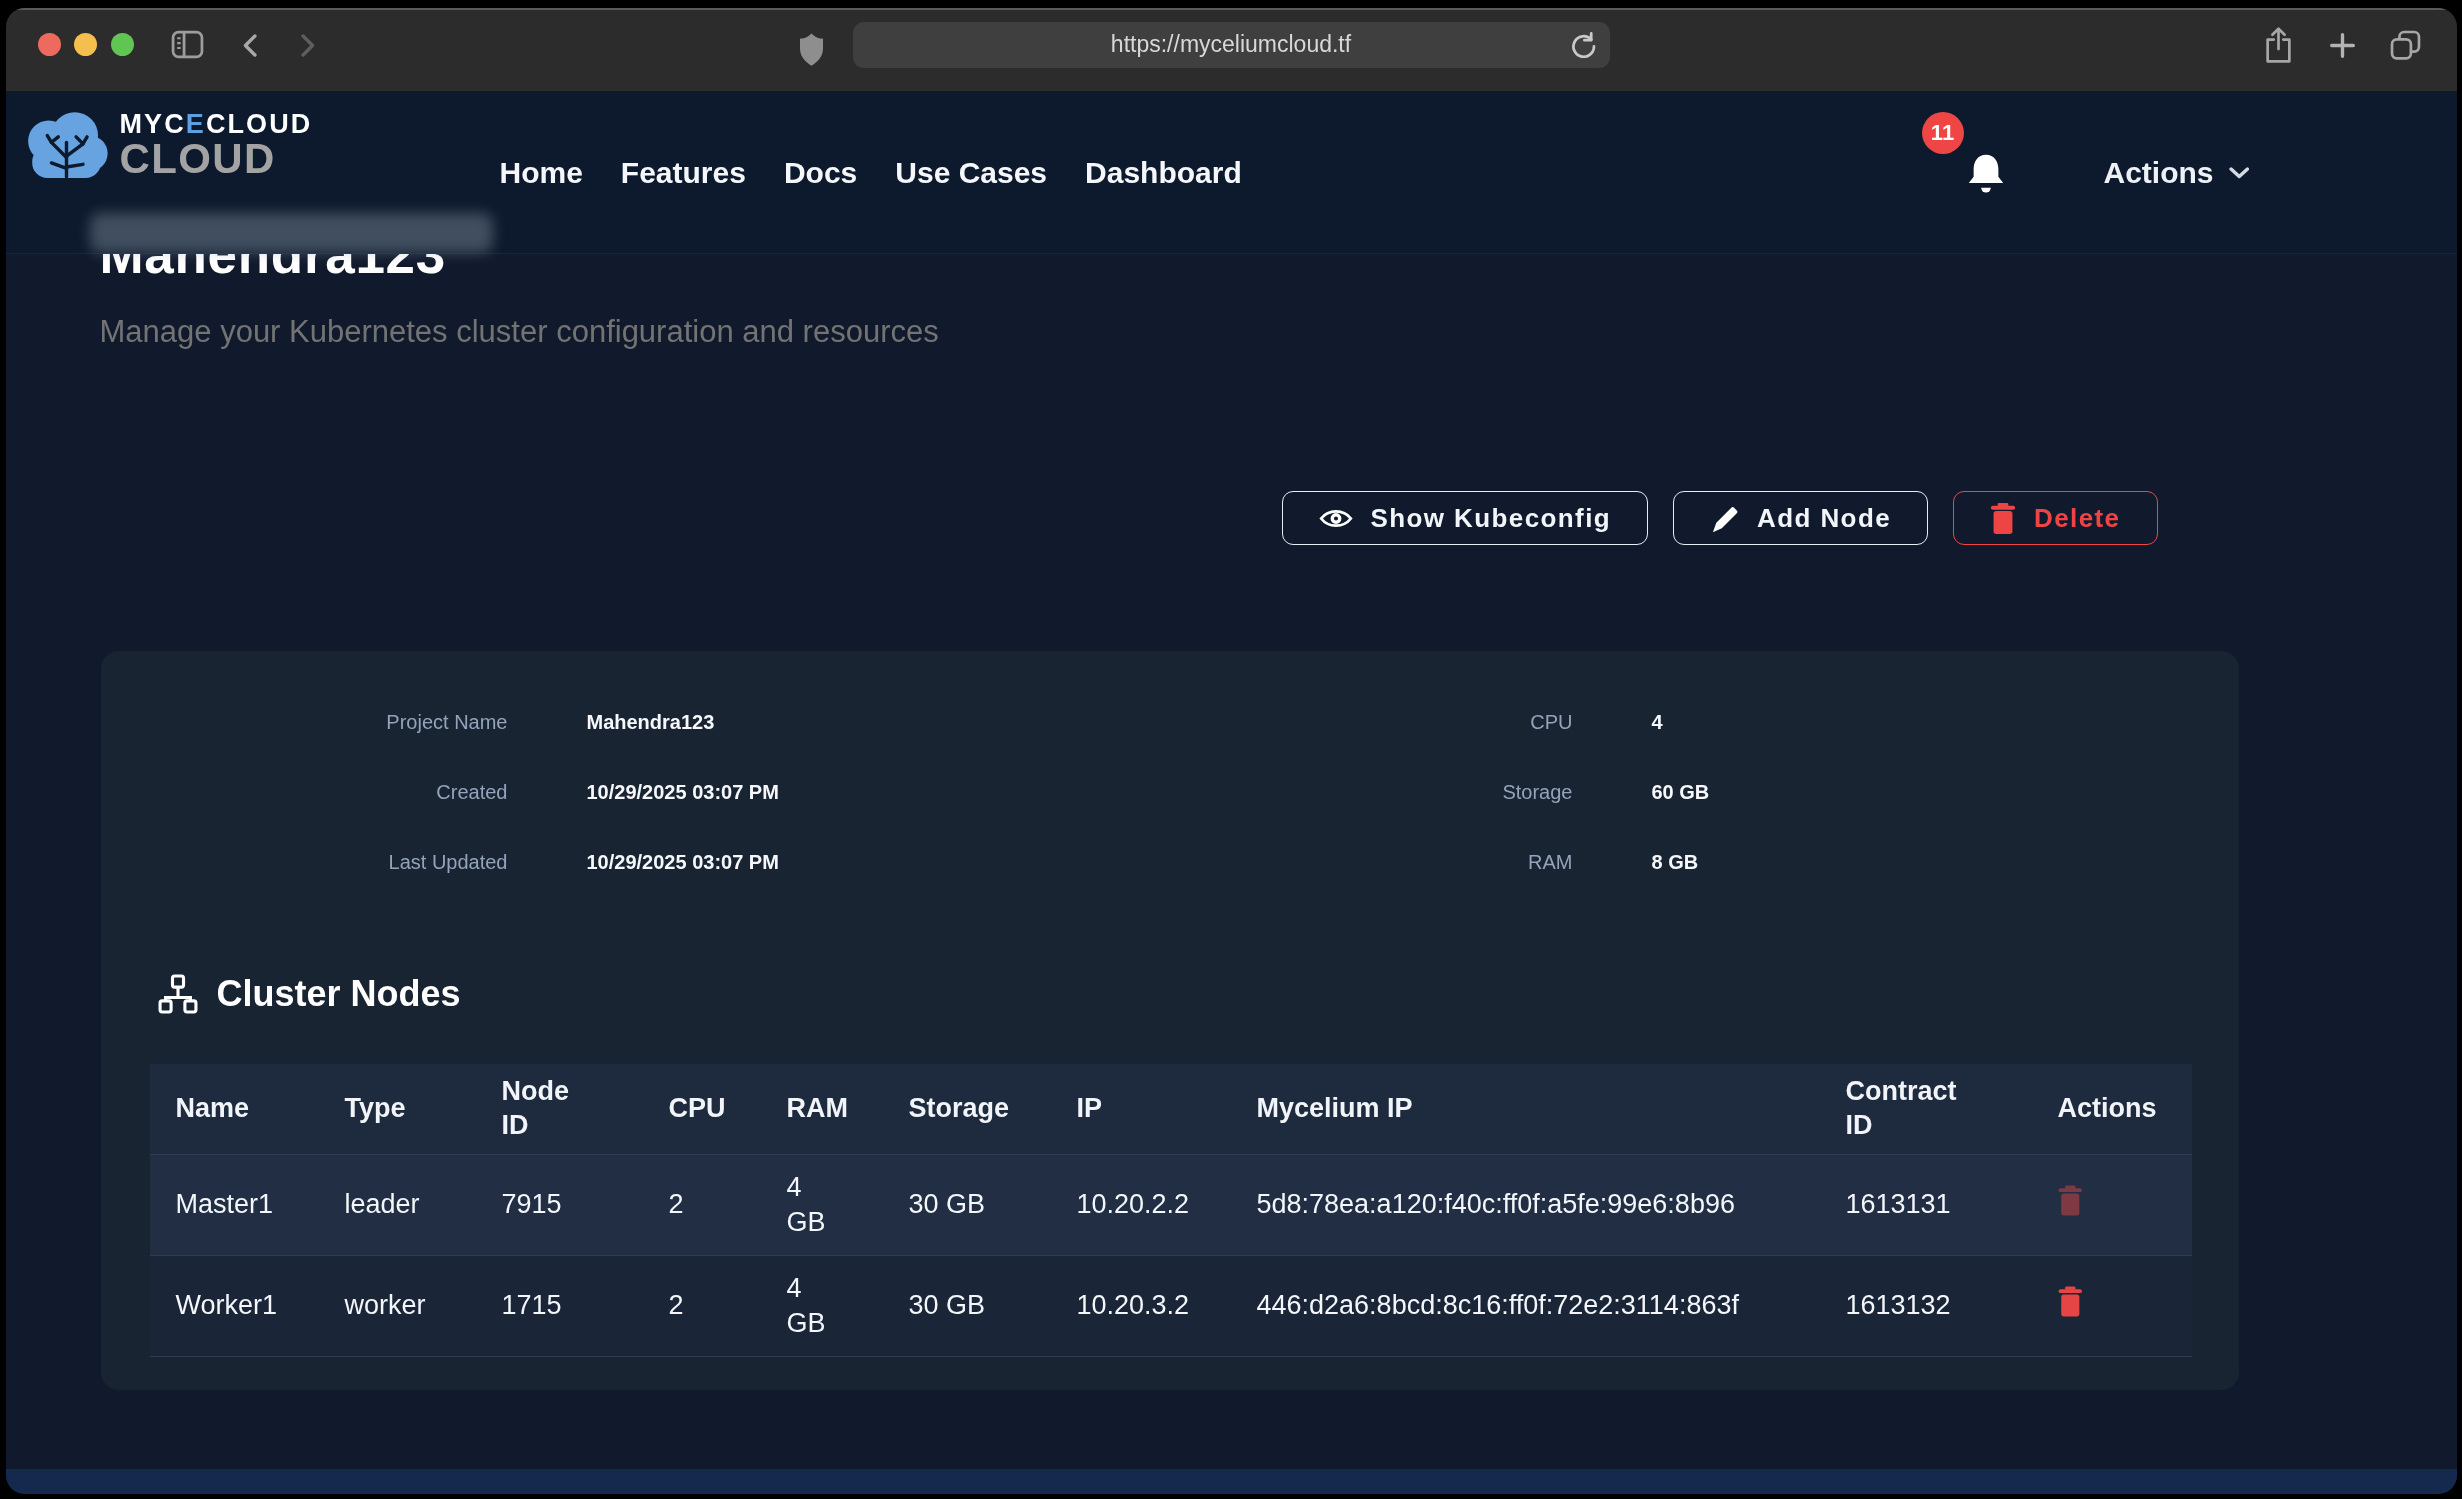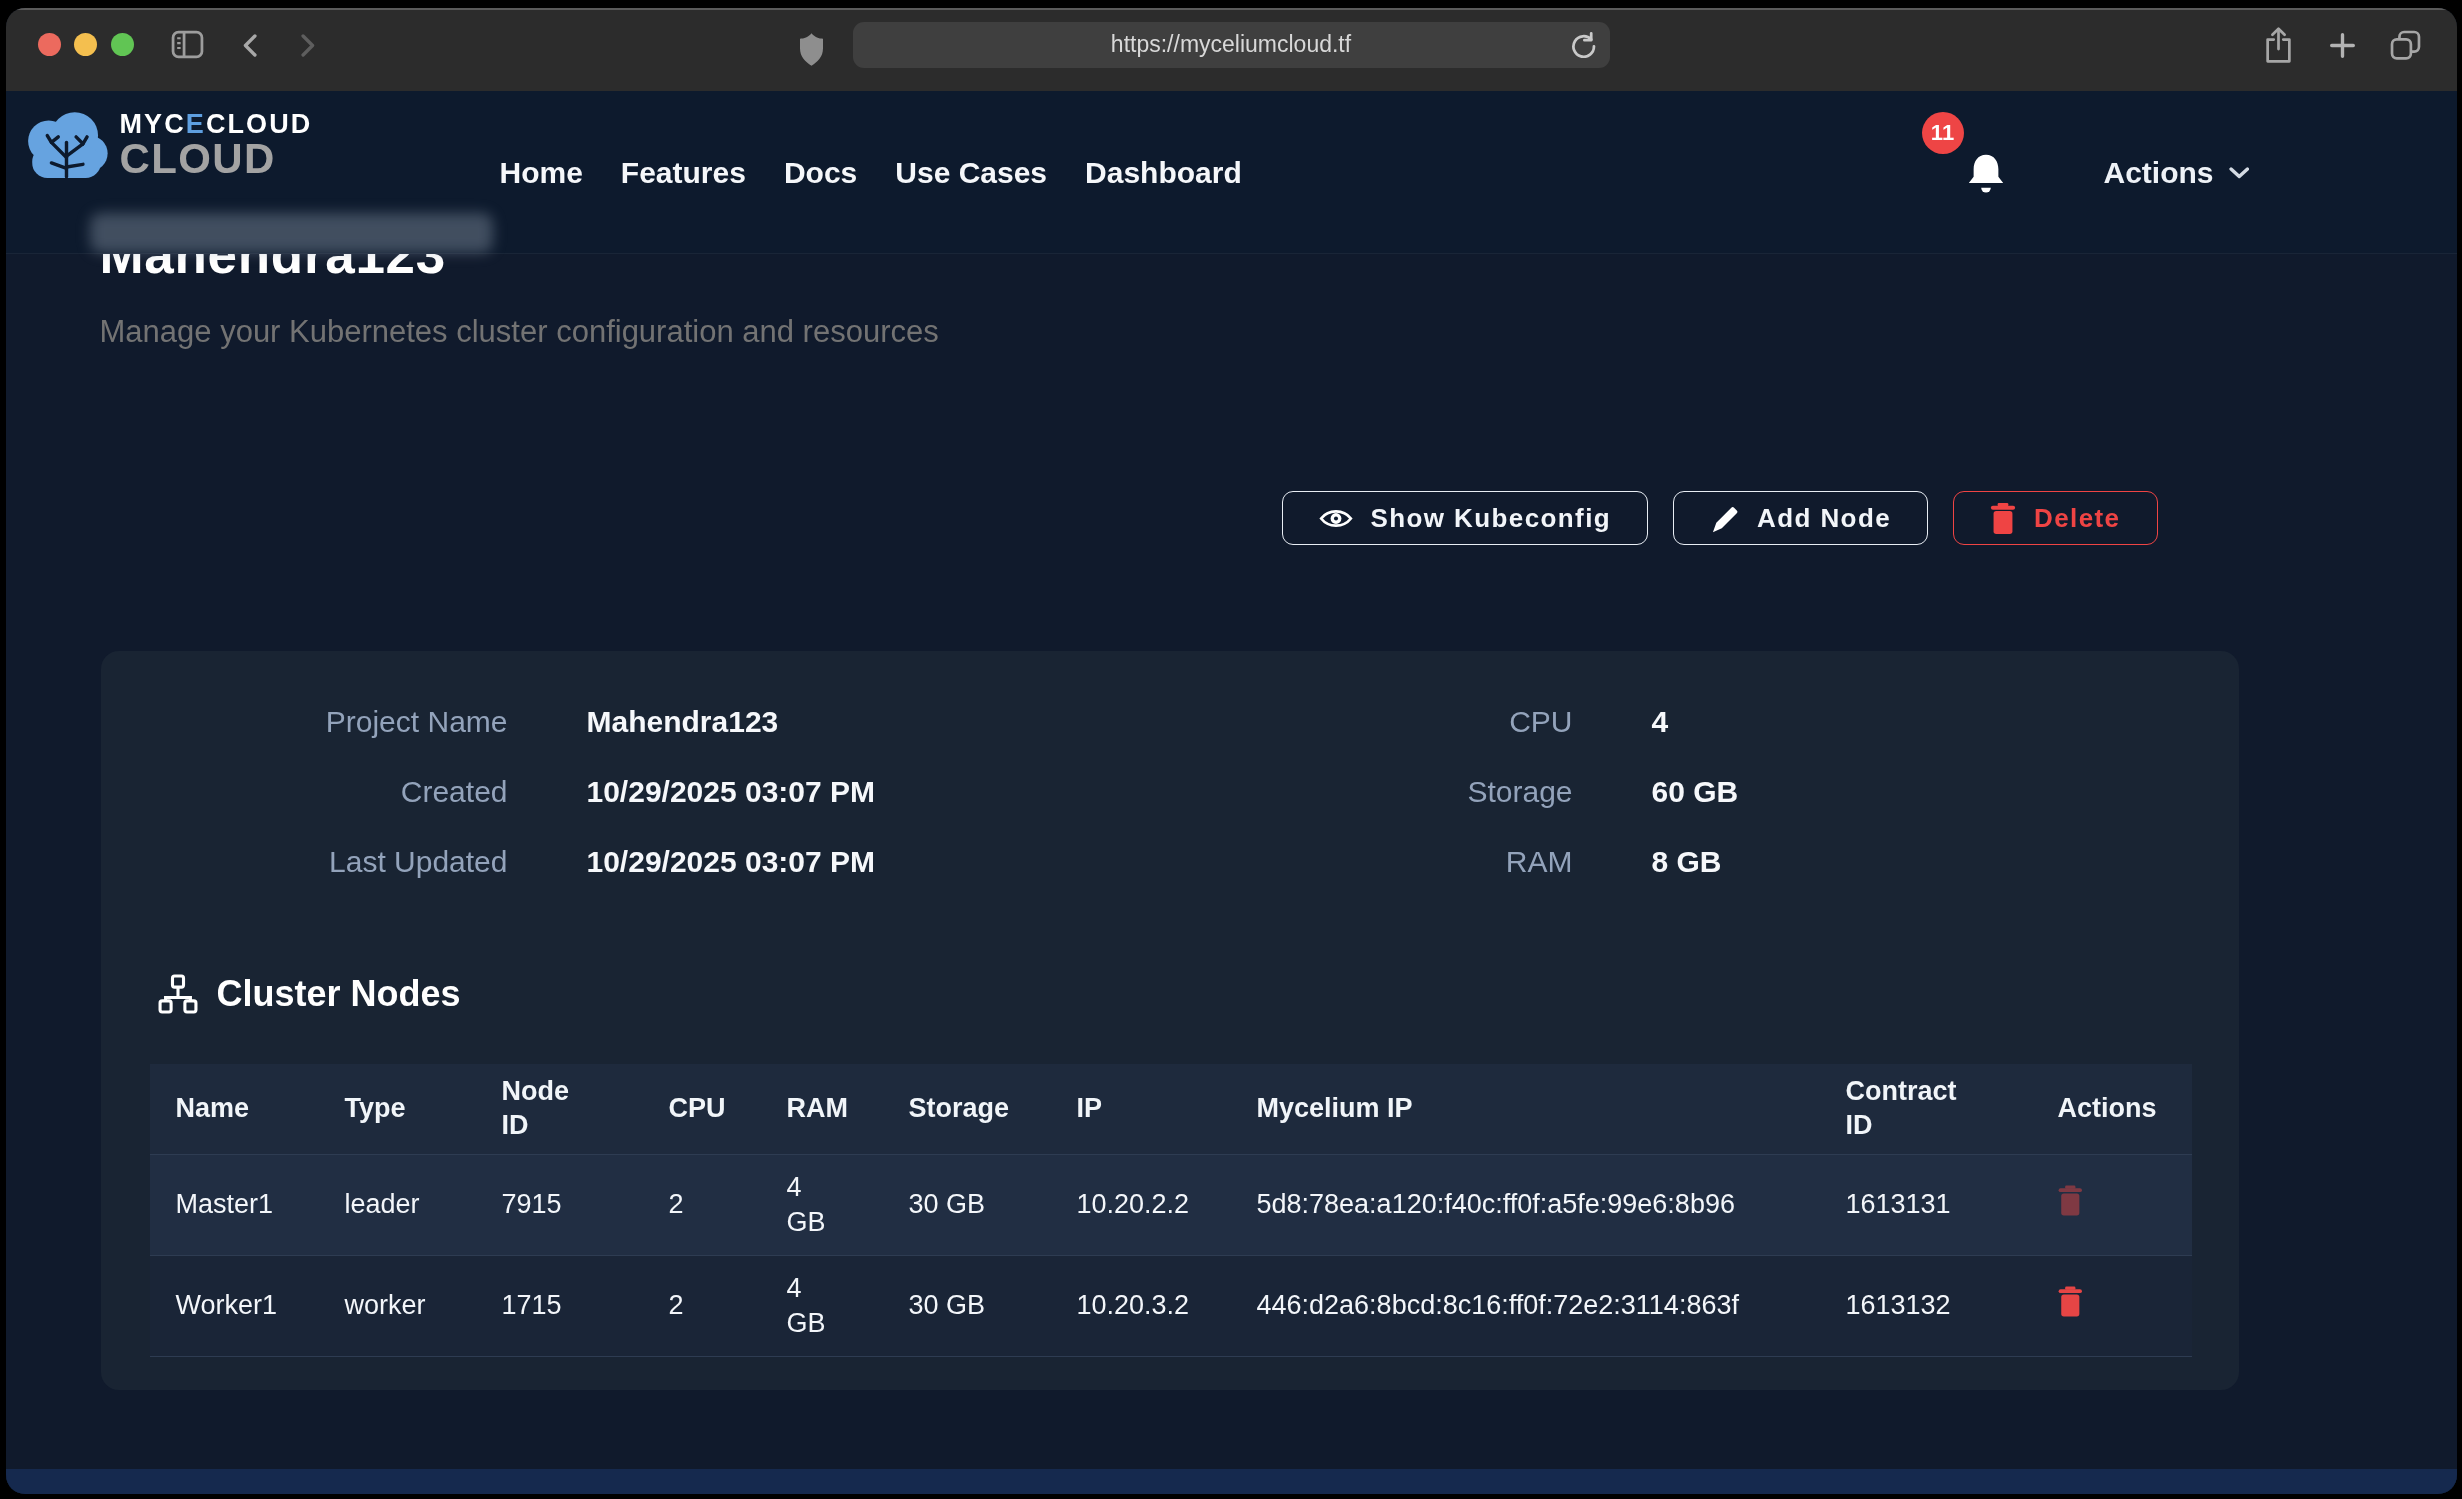--- a/index.html
+++ b/index.html
@@ -38,21 +38,21 @@
 
   .page-title{position:absolute;left:94px;top:137px;margin:0;font-size:53px;font-weight:700;color:#fff;letter-spacing:0.7px;z-index:1;line-height:1;}
   .subtitle{position:absolute;left:94px;top:223px;margin:0;font-size:31px;color:#737373;z-index:1;}
 
   .actions{position:absolute;top:400px;right:299px;display:flex;gap:25px;z-index:2;}
   .btn{height:54px;border:1.4px solid #e8edf4;border-radius:11px;background:transparent;color:#f2f5f9;font-size:26px;font-weight:700;letter-spacing:1.4px;display:flex;align-items:center;gap:18px;padding:0 36px;cursor:pointer;}
   .btn.danger{border-color:#ef4444;color:#ef4444;}
 
   .panel{position:absolute;left:95px;top:560px;width:2138px;height:739px;background:#192433;border-radius:18px;z-index:2;}
   .details{position:absolute;left:0;top:36px;width:100%;display:grid;grid-template-columns:407px 663px 244px 1fr;column-gap:79px;}
-  .dcell{height:70px;display:flex;align-items:center;font-size:30px;}
+  .dcell{height:70px;display:flex;align-items:center;font-size:20px;}
   .dlabel{justify-content:flex-end;color:#93a3bb;}
   .dvalue{color:#f6f8fb;font-weight:700;}
 
   .cluster-head{position:absolute;left:57px;top:322px;display:flex;align-items:center;gap:19px;text-align:right;}
   .cluster-head h2{margin:0;font-size:36px;font-weight:700;color:#fff;}
 
   .table-wrap{position:absolute;left:49px;top:413px;width:2042px;}
   table{border-collapse:collapse;width:100%;table-layout:fixed;}
   thead tr{height:90px;background:#1e2a3d;}
   th{font-size:27px;font-weight:600;color:#f1f5f9;text-align:left;padding:0 6.8px 0 26px;vertical-align:middle;line-height:1.25;}

